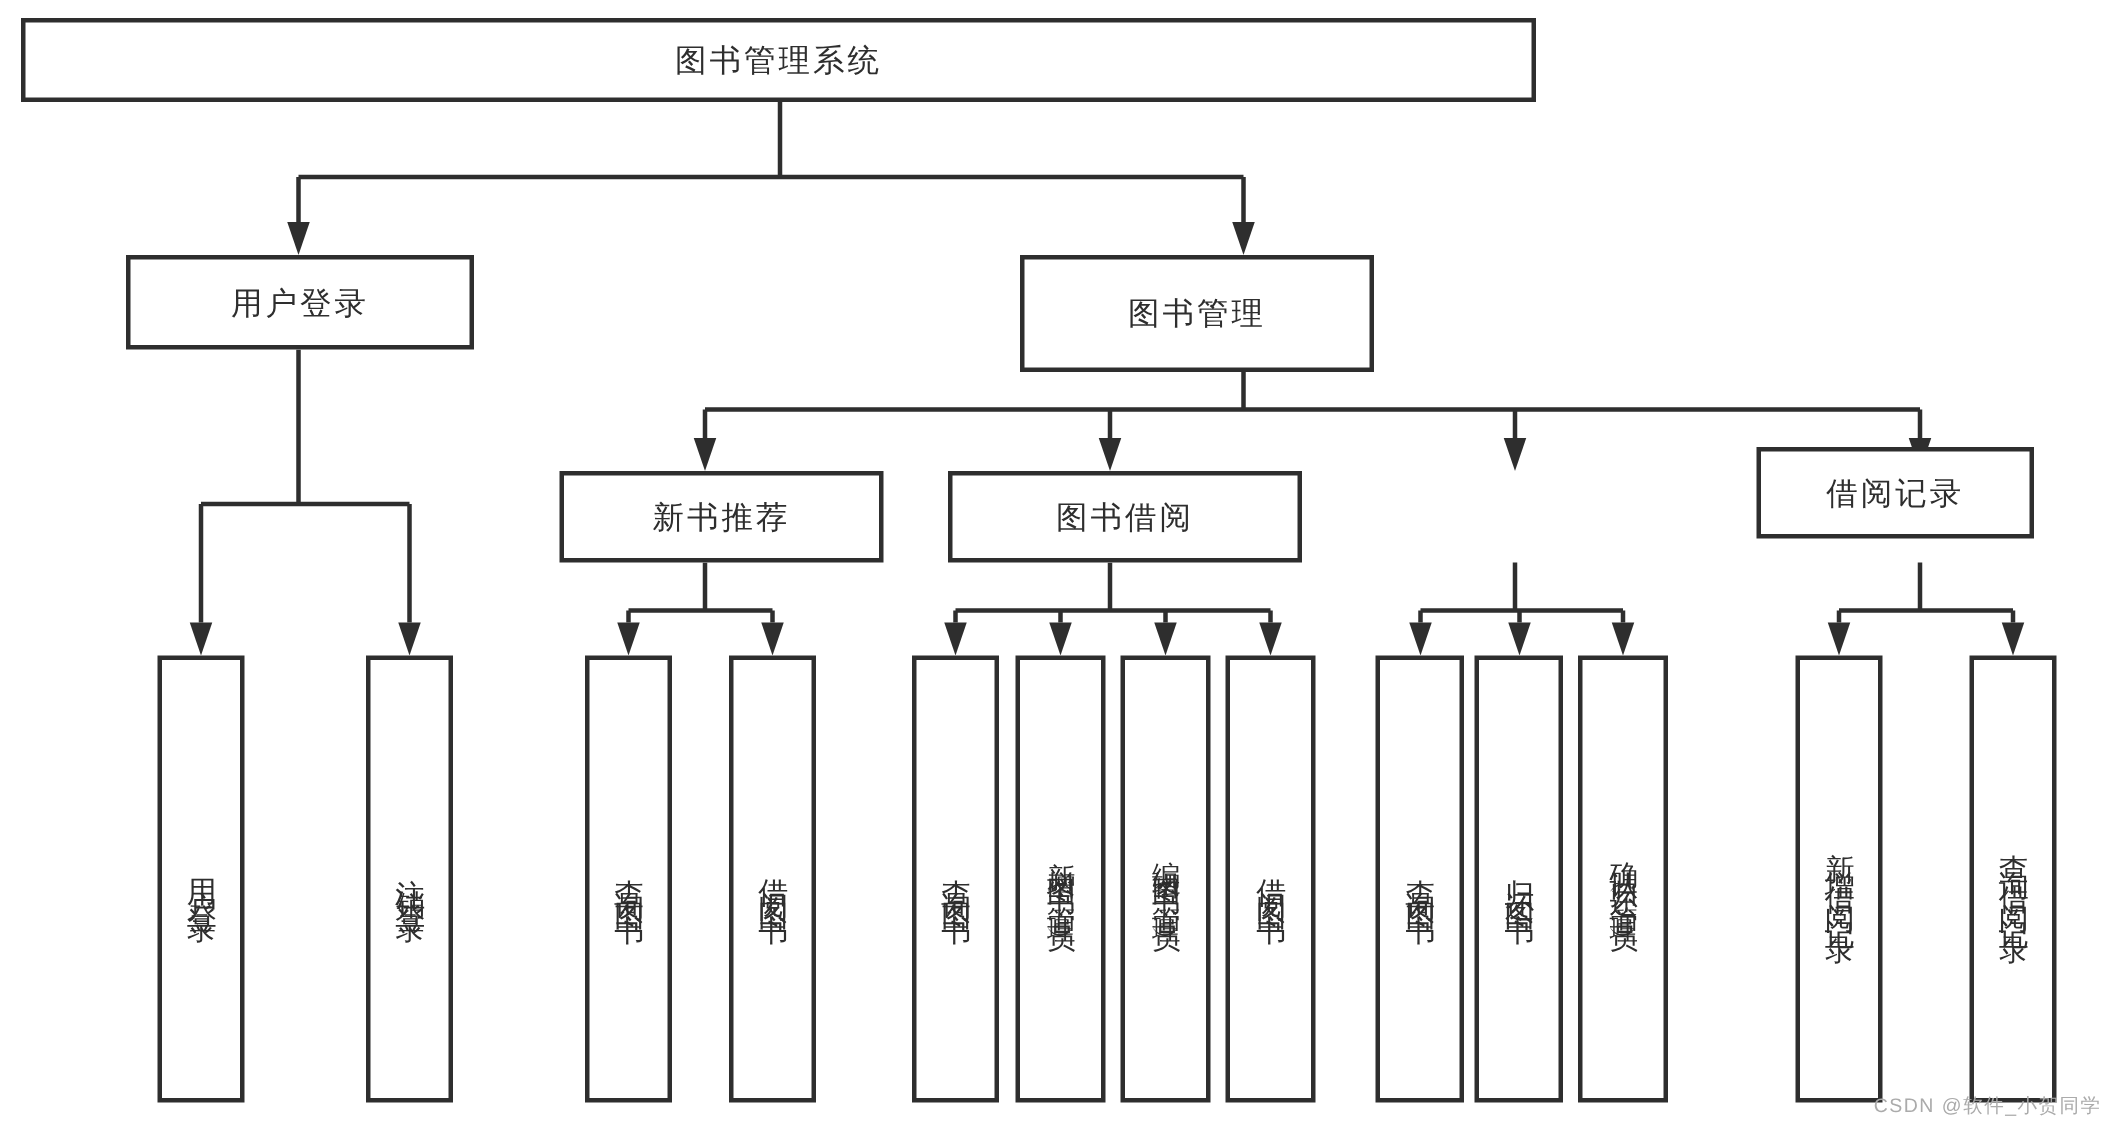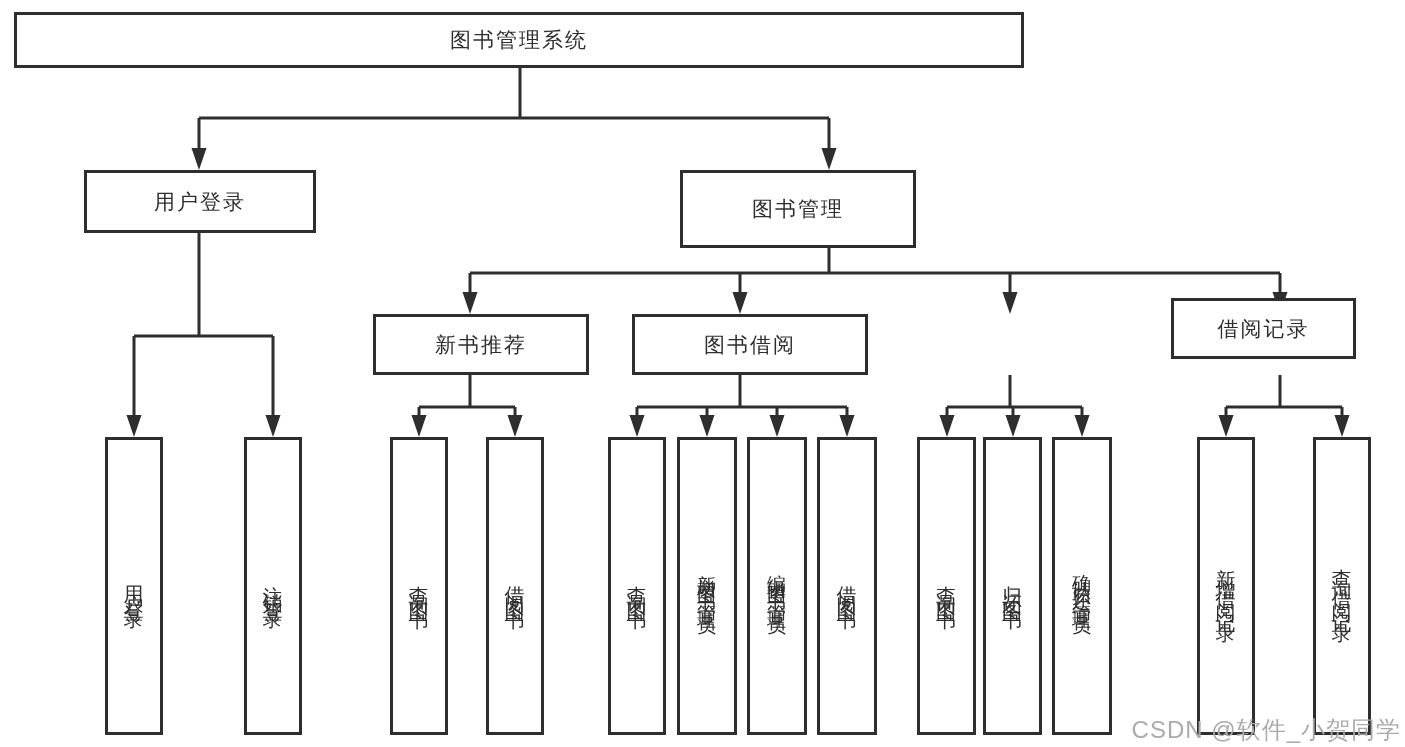--- a/index.html
+++ b/index.html
@@ -38,21 +38,21 @@
     font-size: 20px;
     letter-spacing: 8px;
     line-height: 1;
   }
   .node.v.mid  { letter-spacing: 11px; }
   .node.v.long { font-size: 19px; letter-spacing: 6px; }
   .watermark {
     position: absolute;
     right: 4px;
     bottom: 1px;
-    font-size: 24px;
+    font-size: 13px;
     letter-spacing: 1px;
     color: #ababab;
     white-space: nowrap;
   }
 </style>
 </head>
 <body>
 
 <div class="canvas">
 

